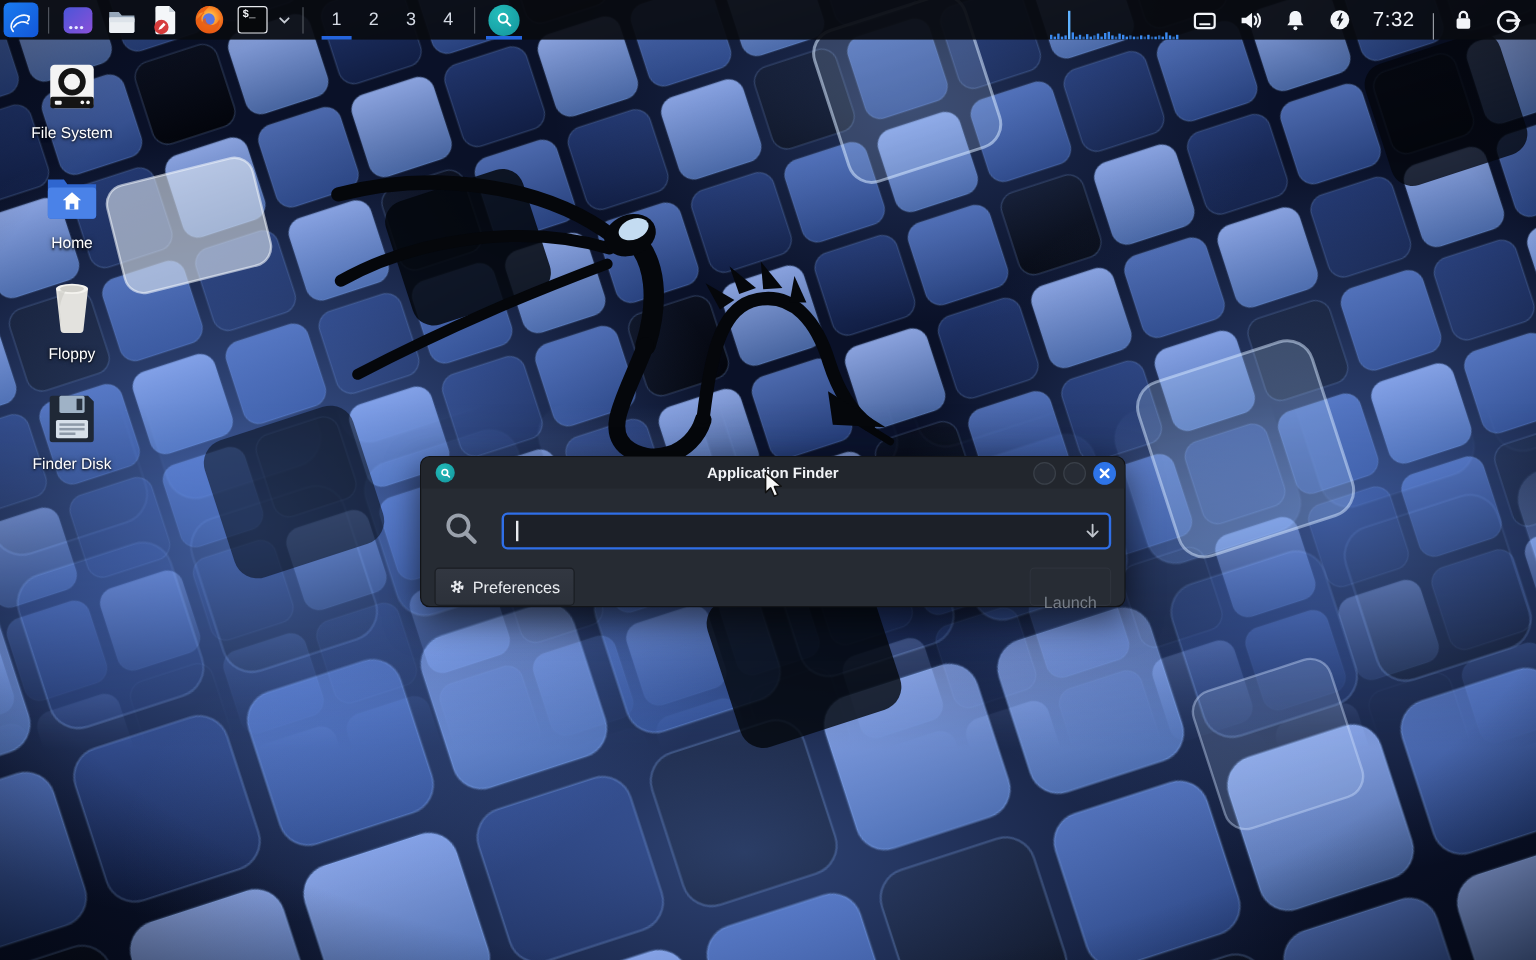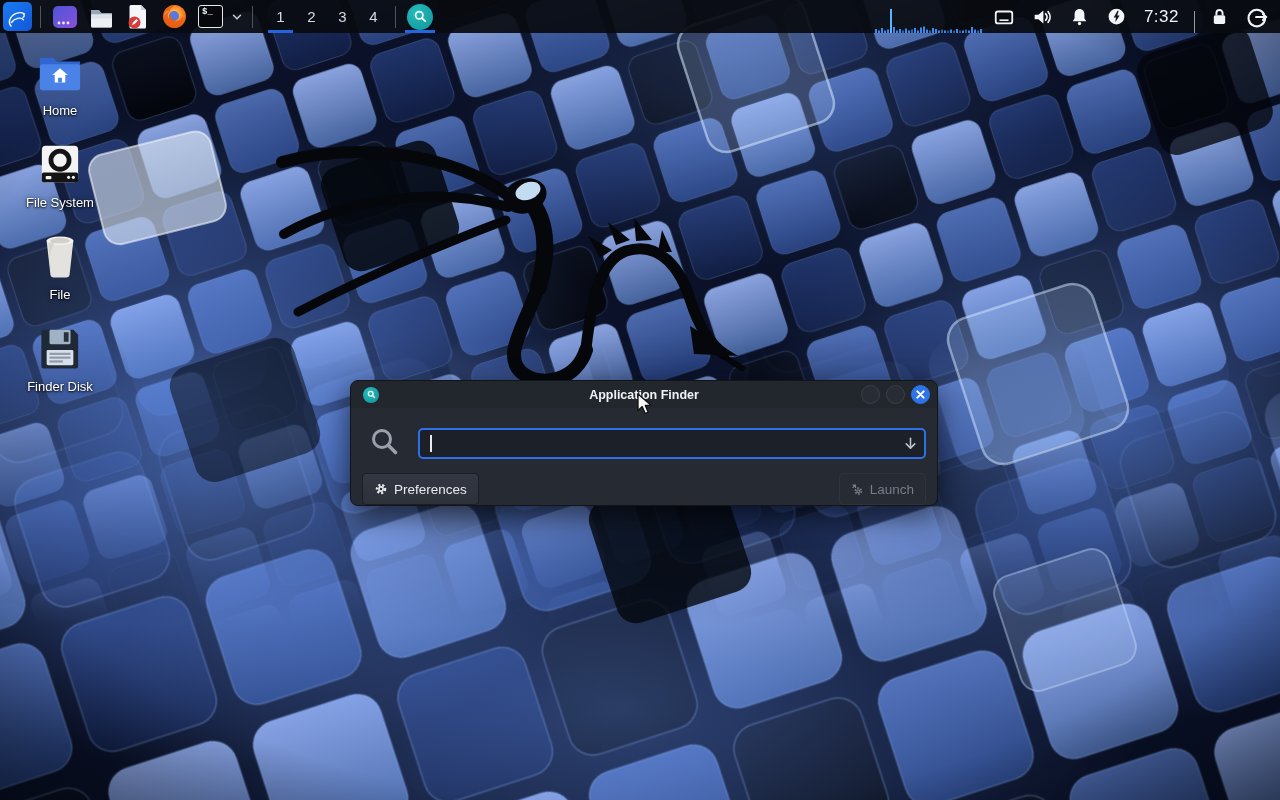--- a/index.html
+++ b/index.html
@@ -64,21 +64,21 @@
   .caret { position:absolute; left:12px; top:7px; width:1.5px; height:17px; background:#e8eaee; animation:blink 1.1s steps(1) infinite; pointer-events:none; }
   @keyframes blink { 50% { opacity:0; } }
   .drop-arrow { position:absolute; right:7px; top:7px; pointer-events:none; }
   .btn-row { display:flex; align-items:center; padding:12px 11px 0 11px; }
   .gtk-btn {
     display:flex; align-items:center; gap:6px; height:28px; padding:15px 11px;
     background:linear-gradient(#323741,#2c313a); border:1px solid #1b1e24; border-radius:4px;
     color:#e9ebef; font-size:13.5px; font-family:"Liberation Sans",sans-serif; cursor:pointer;
   }
   .gtk-btn:disabled { background:#272c34; border-color:#2e333c; color:#767d88; cursor:default; }
-  #launch-btn { margin-left:auto; }
+  #launch-btn { margin-left:auto;flex-direction:column; }
 
   
   #cursor { position:absolute; left:636px; top:393px; z-index:99; pointer-events:none; }
 </style>
 </head>
 <body>
 
 <svg id="wallpaper" viewBox="0 0 1280 800" preserveAspectRatio="none">
   <defs>
     <linearGradient id="cA" x1="0" y1="0" x2="0" y2="1">
@@ -378,54 +378,54 @@
         <path d="M11,12 h10.5"></path>
         <path d="M18.5,8.8 L21.8,12 L18.5,15.2" fill="none"></path>
       </svg>
     </div>
   </div>
 </div>
 
 <div id="desktop-icons">
   <div class="dicon">
     <span class="img">
-      <svg width="46" height="40" viewBox="0 0 48 40">
-        <path d="M3,5 h14 l3,4 h25 v27 a3,3 0 0 1 -3,3 H6 a3,3 0 0 1 -3,-3 Z" fill="#2f66cf"></path>
-        <rect x="3" y="12" width="42" height="27" rx="3" fill="#4a82e8"></rect>
-        <path d="M24,16 l-8,7 h2.5 v8 h11 v-8 H32 Z" fill="#ffffff"></path>
-        <rect x="22" y="26" width="4" height="5" fill="#4a82e8"></rect>
-      </svg>
-    </span>
-    <span class="lbl">Home</span>
-  </div>
-
-  <div class="dicon">
-    <span class="img">
       <svg width="42" height="42" viewBox="0 0 44 44">
         <rect x="3" y="3" width="38" height="38" rx="4" fill="#f4f4f4"></rect>
         <circle cx="22" cy="18" r="9.5" fill="none" stroke="#141414" stroke-width="5"></circle>
         <rect x="3" y="31" width="38" height="10" rx="2" fill="#141414"></rect>
         <rect x="7" y="34.5" width="6" height="3.5" rx="1" fill="#f4f4f4"></rect>
         <circle cx="31" cy="36" r="1.6" fill="#f4f4f4"></circle>
           <circle cx="36" cy="36" r="1.6" fill="#f4f4f4"></circle>
       </svg>
     </span>
     <span class="lbl">File System</span>
   </div>
 
   <div class="dicon">
     <span class="img">
+      <svg width="46" height="40" viewBox="0 0 48 40">
+        <path d="M3,5 h14 l3,4 h25 v27 a3,3 0 0 1 -3,3 H6 a3,3 0 0 1 -3,-3 Z" fill="#2f66cf"></path>
+        <rect x="3" y="12" width="42" height="27" rx="3" fill="#4a82e8"></rect>
+        <path d="M24,16 l-8,7 h2.5 v8 h11 v-8 H32 Z" fill="#ffffff"></path>
+        <rect x="22" y="26" width="4" height="5" fill="#4a82e8"></rect>
+      </svg>
+    </span>
+    <span class="lbl">Home</span>
+  </div>
+
+  <div class="dicon">
+    <span class="img">
       <svg width="42" height="46" viewBox="0 0 44 48">
         <path d="M8,8 h28 l-4,36 a3,3 0 0 1 -3,2.5 H15 a3,3 0 0 1 -3,-2.5 Z" fill="#e3e2de"></path>
         <ellipse cx="22" cy="8" rx="14" ry="4.5" fill="#f4f3ef"></ellipse>
         <ellipse cx="22" cy="8" rx="10.5" ry="3" fill="#d2d1cc"></ellipse>
         <path d="M10,10 l2.5,30 a40,40 0 0 1 5,-32" fill="#cfcec9" opacity="0.7"></path>
       </svg>
     </span>
-    <span class="lbl">File</span>
+    <span class="lbl">Floppy</span>
   </div>
 
   <div class="dicon">
     <span class="img">
       <svg width="42" height="42" viewBox="0 0 44 44">
         <path d="M5,3 h31 l5,5 v33 a2.5,2.5 0 0 1 -2.5,2.5 H5 A2.5,2.5 0 0 1 2.5,41 V5.5 A2.5,2.5 0 0 1 5,3 Z" fill="#1f2836"></path>
         <rect x="11" y="3" width="22" height="15" rx="1.5" fill="#9fb2c6"></rect>
         <rect x="26" y="5.5" width="5" height="10" fill="#27313f"></rect>
         <rect x="8" y="24" width="28" height="16" rx="1.5" fill="#d7e0ea"></rect>
         <rect x="11" y="27" width="22" height="2.2" fill="#8d99a8"></rect>

